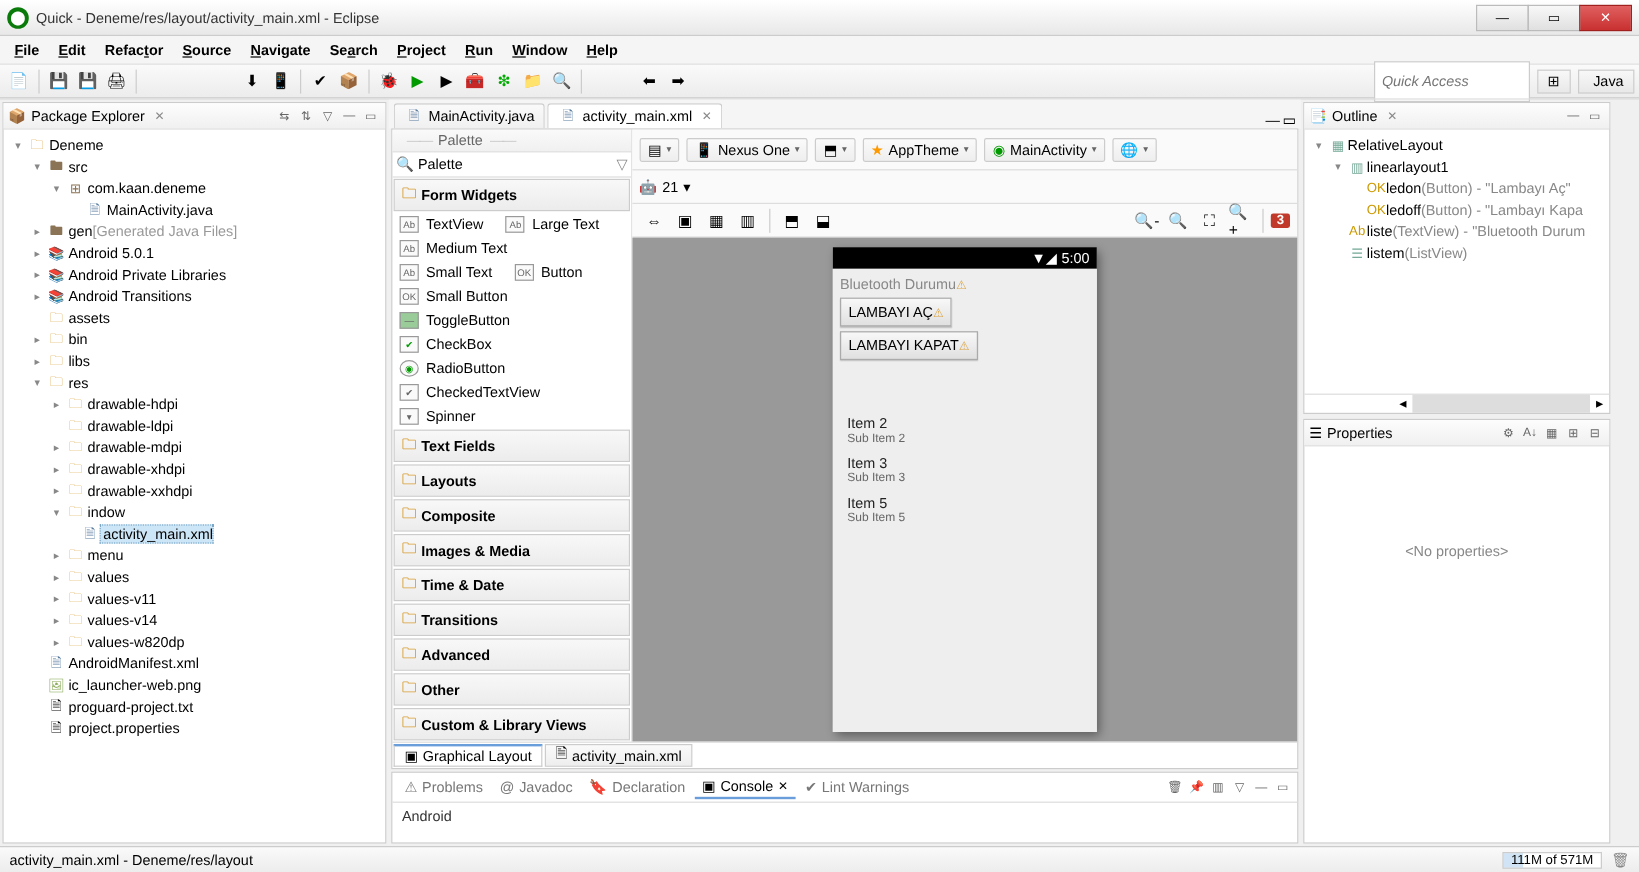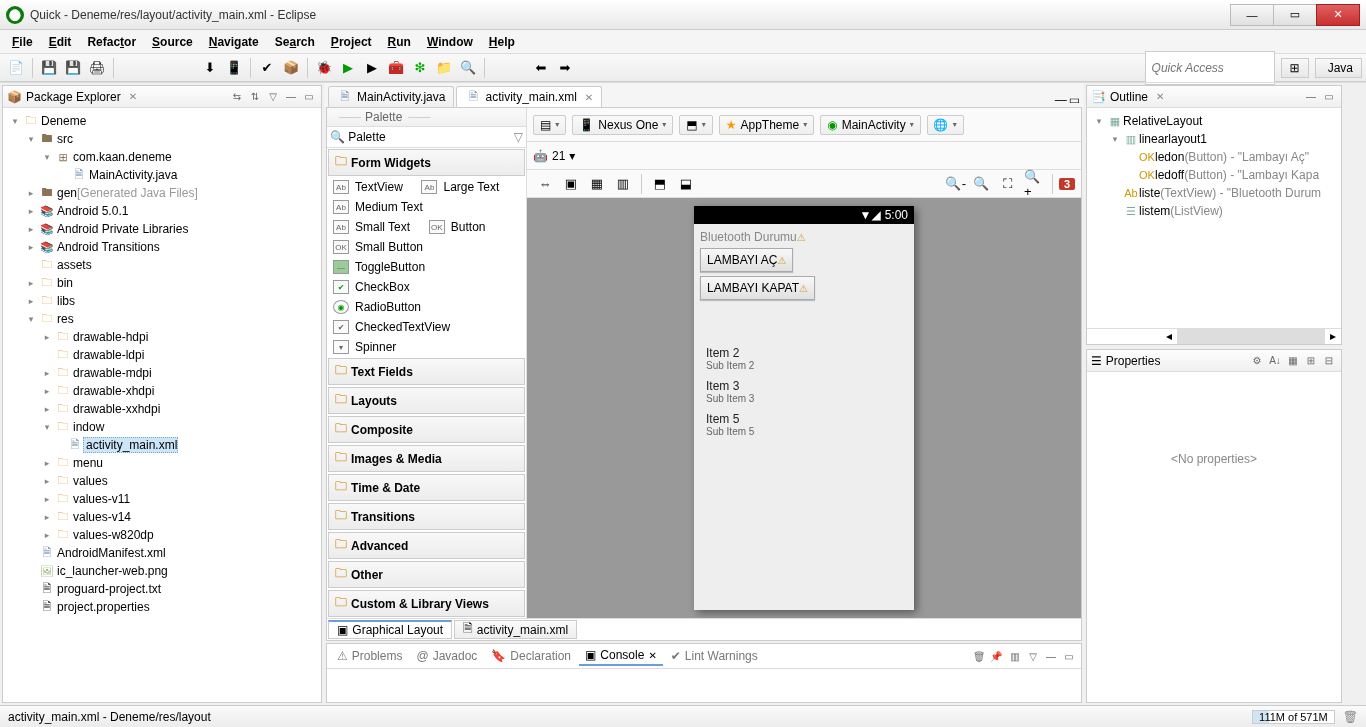--- a/index.html
+++ b/index.html
@@ -498,20 +498,21 @@
         <div class="bvtab">✔ <span>Lint Warnings</span></div>
         <div class="vtools" style="margin-left:auto">
           <div class="tb">🗑</div>
           <div class="tb">📌</div>
           <div class="tb">▥</div>
           <div class="tb">▽</div>
           <div class="tb">—</div>
           <div class="tb">▭</div>
         </div>
       </div>
+      <div class="bvbody">Android</div>
     </div>
   </div>
 
   <div class="rightcol">
     <div class="view outline">
       <div class="vhead">
         <div class="vtitle">
             <span>📑</span>
             <span>Outline</span>
             <span style="color:#888;margin-left:4px;font-size:10px">✕</span>

